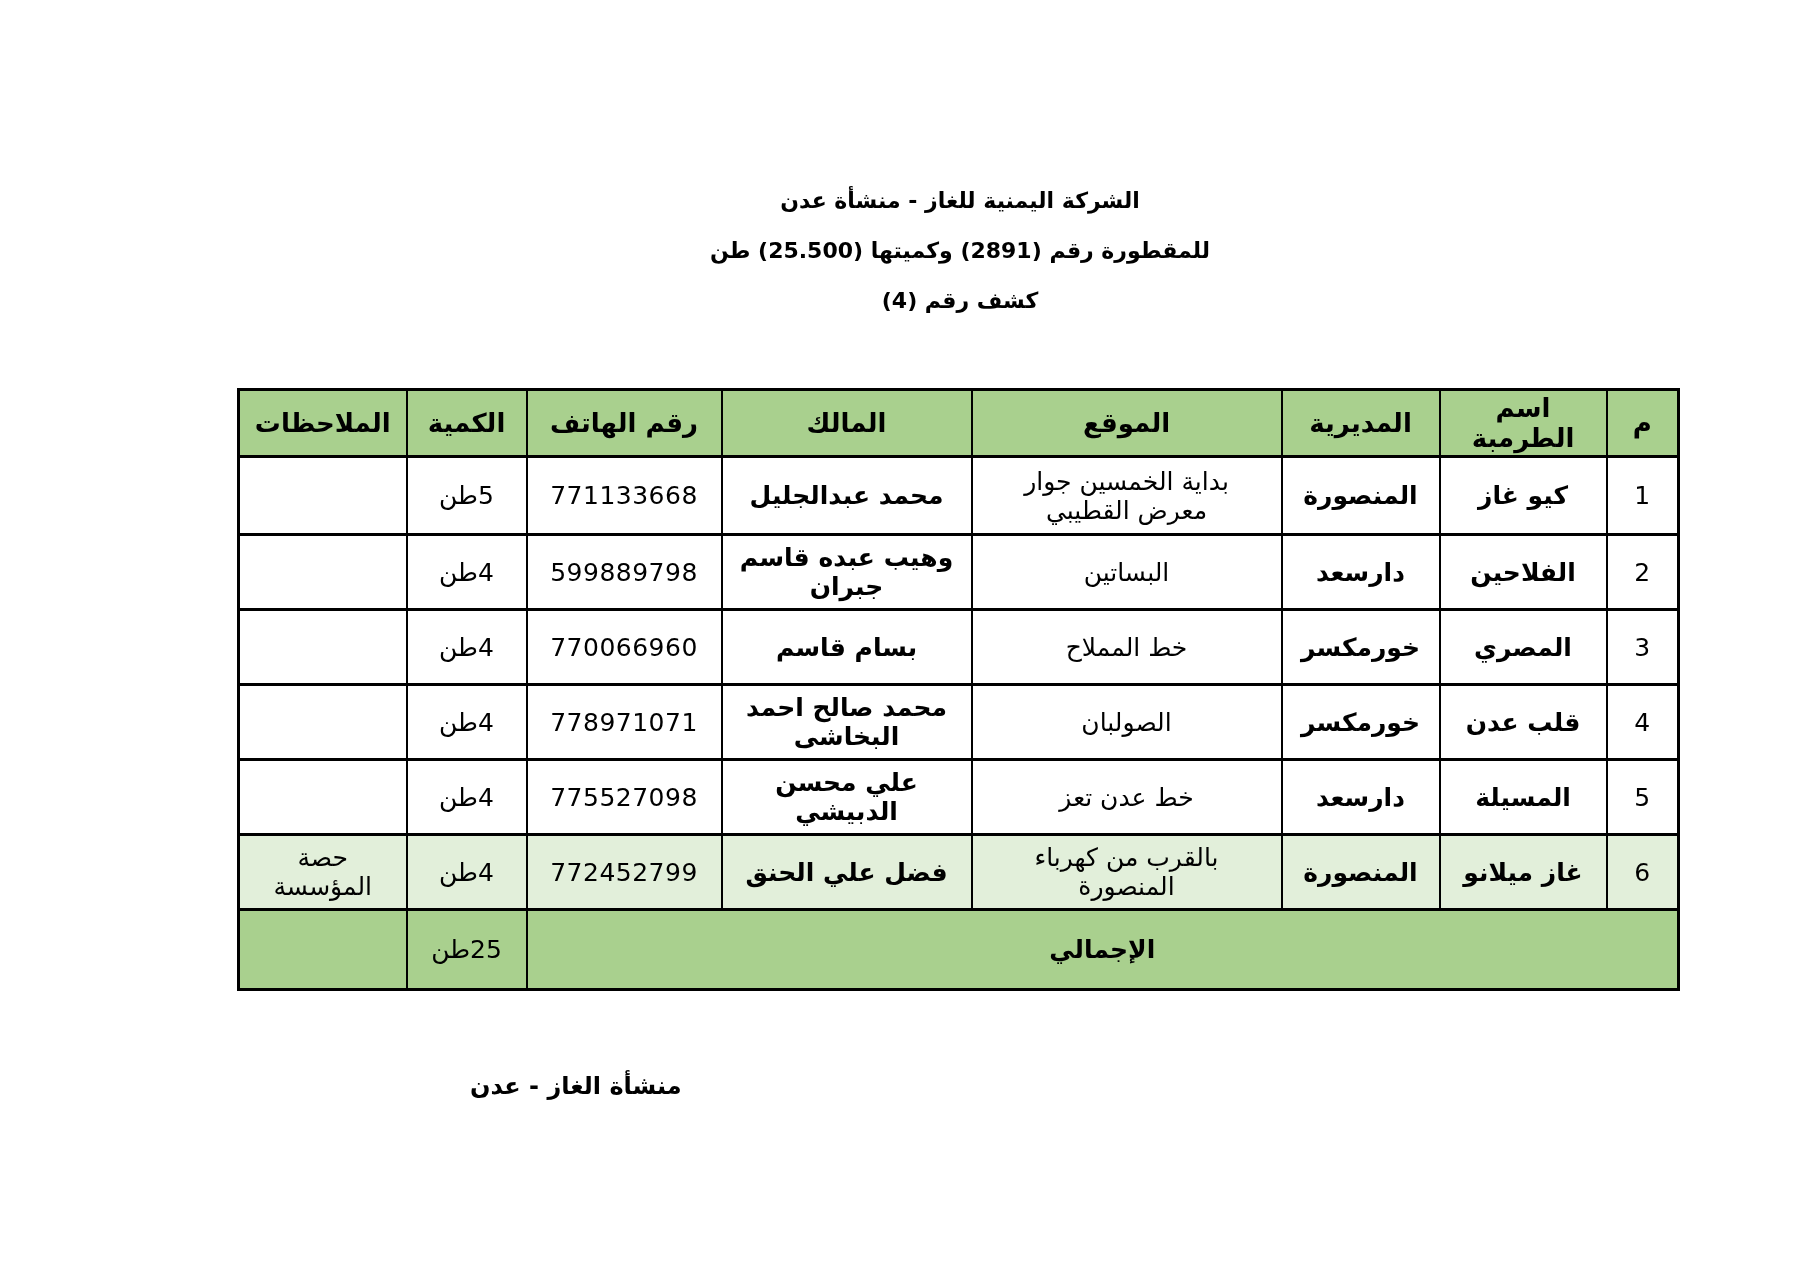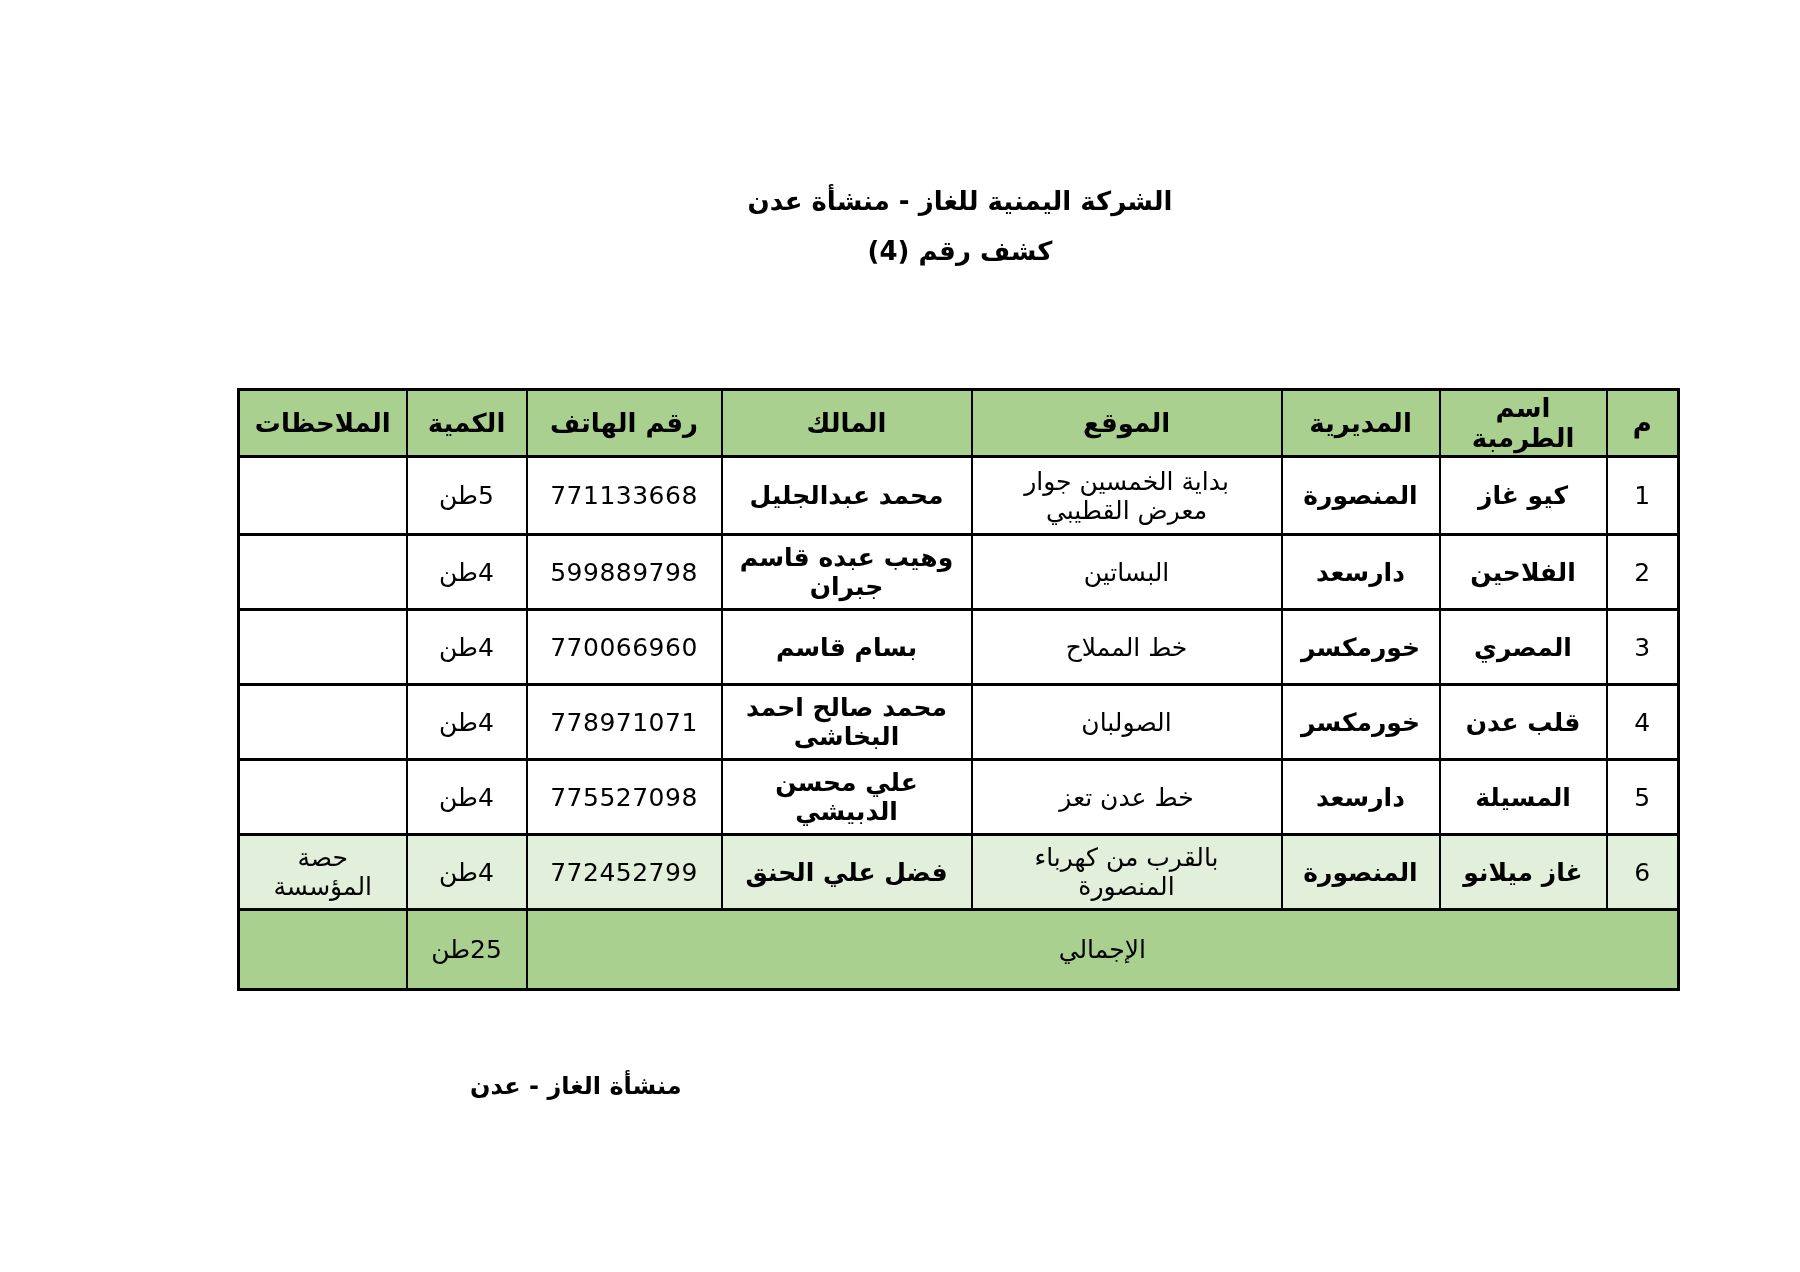--- a/index.html
+++ b/index.html
@@ -17,21 +17,21 @@
     position: absolute;
     top: 176px;
     right: 120px;
     width: 1440px;
     text-align: center;
     direction: rtl;
     color: #000;
   }
   .titles .t-line {
     font-weight: bold;
-    font-size: 26px;
+    font-size: 22px;
     line-height: 50px;
     white-space: nowrap;
   }
   table.main {
     position: absolute;
     top: 388px;
     right: 120px;
     width: 1440px;
     border-collapse: collapse;
     direction: rtl;
@@ -53,39 +53,40 @@
   table.main th {
     height: 66px;
     font-size: 26px;
     font-weight: bold;
   }
   table.main td { height: 75px; font-size: 25px; }
   td.c-no   { font-size: 27px; }
   td.c-pump, td.c-district, td.c-owner { font-weight: bold; margin-top: 16px; }
   td.c-phone { font-size: 28px; letter-spacing: 0.5px; }
   tr.total-row td { height: 80px; margin-left: 36px; }
-  td.total-label { font-weight: normal; font-size: 27px; }
+  td.total-label { font-weight: bold; font-size: 27px; }
   .footer-sign {
     position: absolute;
     top: 1072px;
     left: 470px;
     font-weight: bold;
     font-size: 24px;
     direction: rtl;
     color: #000;
     white-space: nowrap;
   }
 </style>
 </head>
 <body>
 
 <div class="page">
 
   <div class="titles">
     <div class="t-line">الشركة اليمنية للغاز - منشأة عدن</div>
+    <div class="t-line">للمقطورة رقم (2891) وكميتها (25.500) طن</div>
     <div class="t-line">كشف رقم (4)</div>
   </div>
 
   <table class="main">
     <colgroup>
       <col style="width:72px">
       <col style="width:167px">
       <col style="width:158px">
       <col style="width:310px">
       <col style="width:250px">

